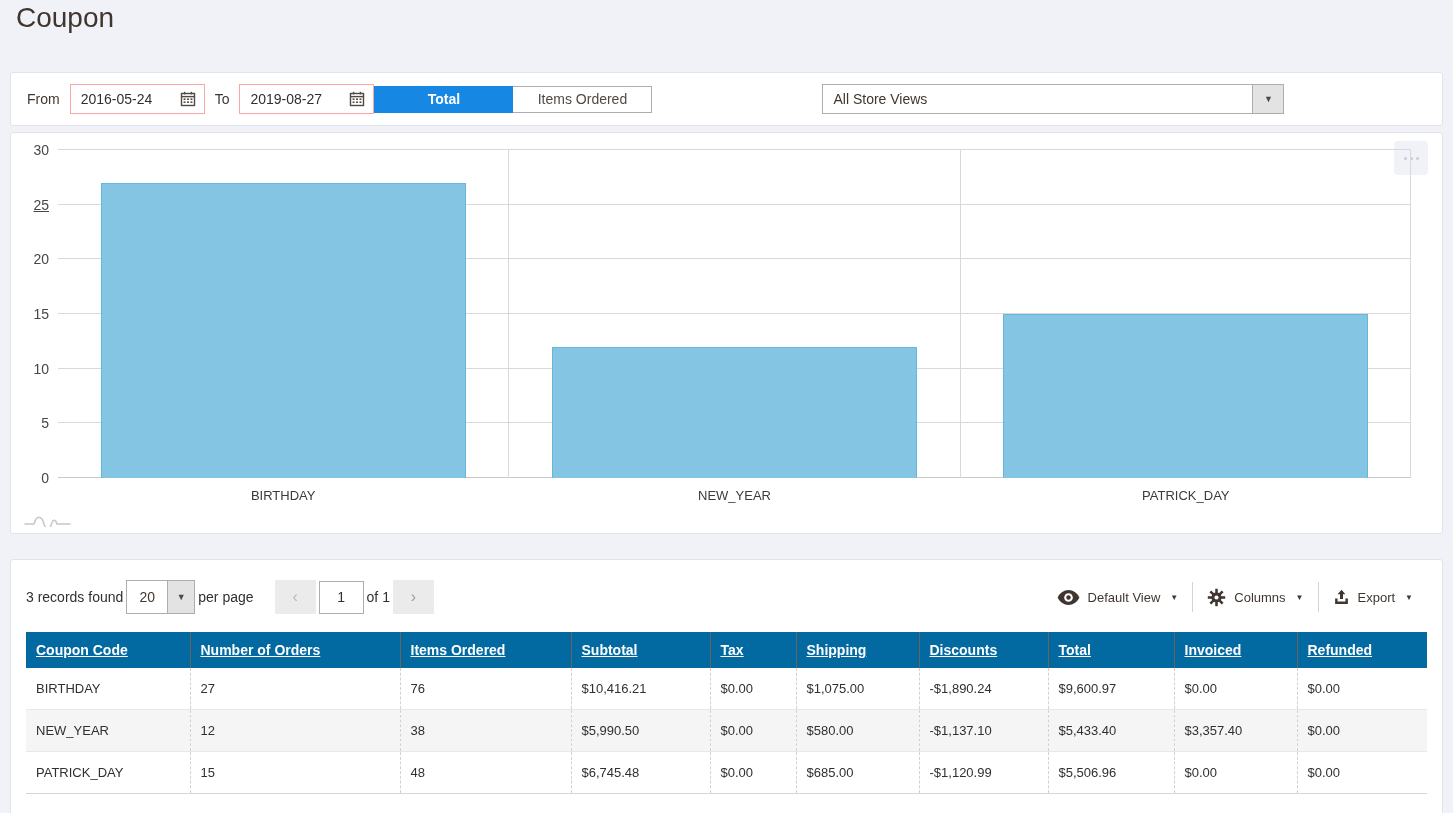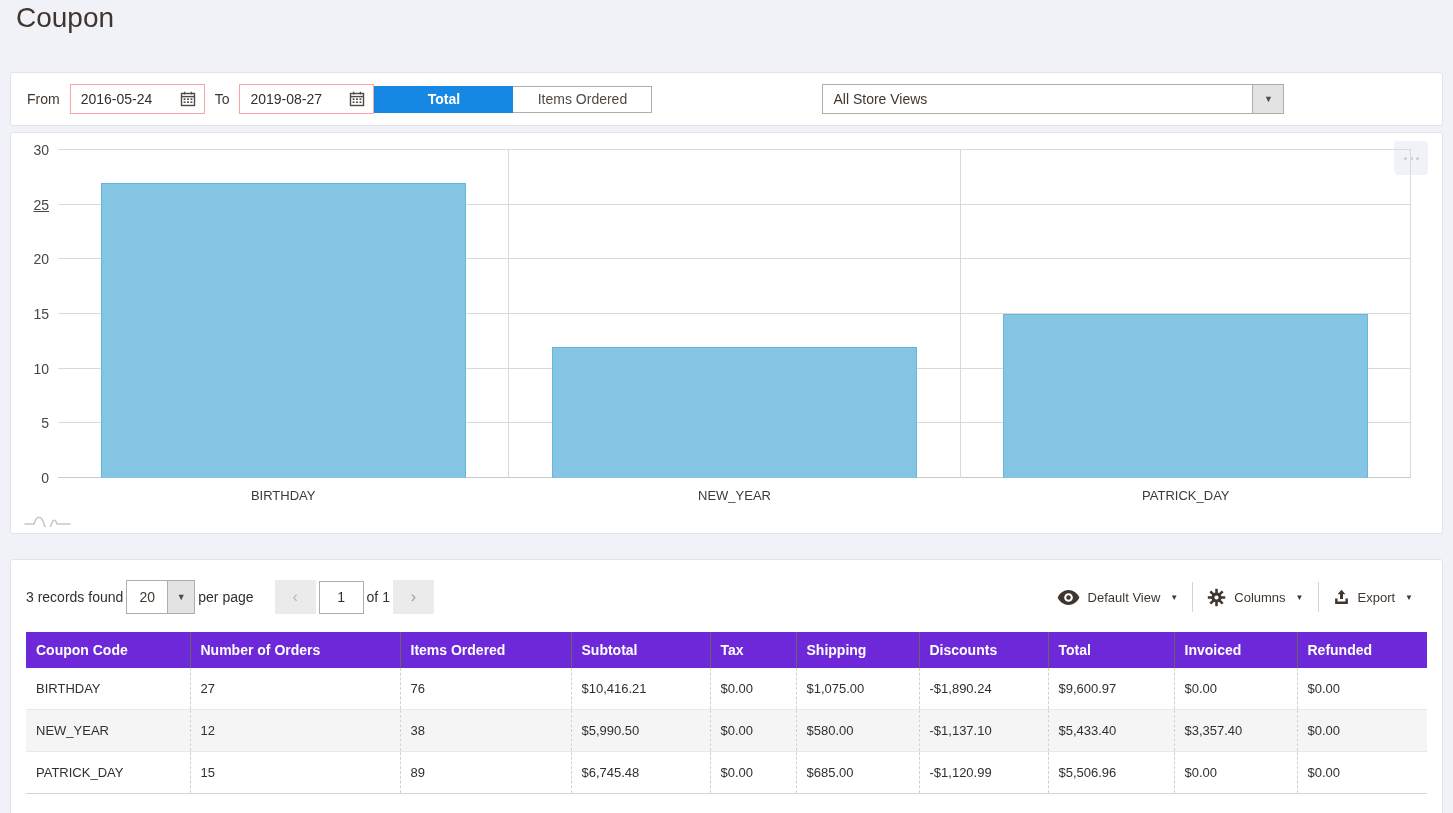--- a/index.html
+++ b/index.html
@@ -158,24 +158,24 @@
     display: flex; align-items: center; gap: 8px;
     font-size: 13px; color: #41362f; cursor: pointer;
     padding: 0 14px; height: 22px; white-space: nowrap;
   }
   .tb-action .caret { font-size: 8px; color: #41362f; margin-left: 2px; }
   .tb-divider { width: 1px; height: 30px; background: #d4d4d4; }
 
   
   .data-table { width: calc(100% - 30px); margin: 0 15px; border-collapse: collapse; table-layout: fixed; }
   .data-table th {
-    background: #6d28d9; color: #ffffff;
+    background: #0369a1; color: #ffffff;
     font-size: 14px; font-weight: bold; text-align: left;
     padding: 10px 10px; border-right: 1px solid #6a625c;
-    white-space: nowrap; overflow: hidden;
+    white-space: nowrap; overflow: hidden; text-decoration: underline;
   }
   .data-table th:last-child { border-right: none; }
   .data-table td {
     font-size: 13px; color: #303030;
     padding: 13px 10px;
     border-right: 1px dashed #d1d1d1;
     border-bottom: 1px solid #e8e8e8;
     white-space: nowrap; overflow: hidden;
   }
   .data-table td:last-child { border-right: none; }
@@ -413,21 +413,21 @@
             <td>$0.00</td>
             <td>$580.00</td>
             <td>-$1,137.10</td>
             <td>$5,433.40</td>
             <td>$3,357.40</td>
             <td>$0.00</td>
           </tr>
           <tr>
             <td>PATRICK_DAY</td>
             <td>15</td>
-            <td>89</td>
+            <td>48</td>
             <td>$6,745.48</td>
             <td>$0.00</td>
             <td>$685.00</td>
             <td>-$1,120.99</td>
             <td>$5,506.96</td>
             <td>$0.00</td>
             <td>$0.00</td>
           </tr>
         </tbody>
     </table>

